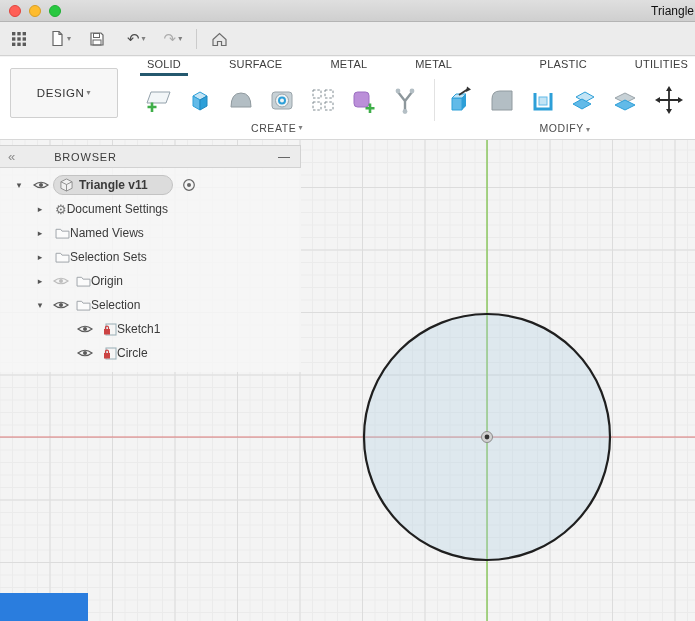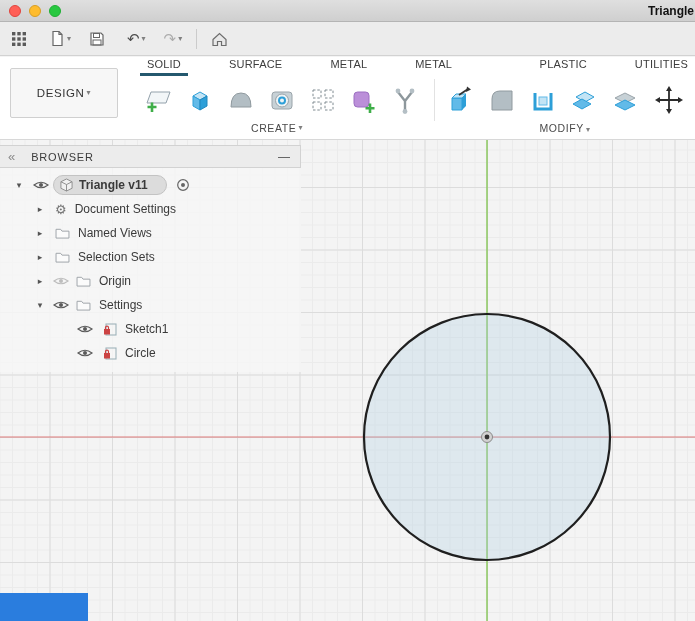--- a/index.html
+++ b/index.html
@@ -9,21 +9,21 @@
 
   
   .titlebar { position:absolute; top:0; left:0; right:0; height:22px;
     background:linear-gradient(#dfdfdf,#cfcfcf); border-bottom:1px solid #b4b4b4;
     display:flex; align-items:center; z-index:40; }
   .traffic { display:flex; gap:8px; padding-left:9px; }
   .tl { width:12px; height:12px; border-radius:50%; }
   .tl.red    { background:#ff5f57; border:1px solid #e0443e; }
   .tl.yellow { background:#febc2e; border:1px solid #d89e24; }
   .tl.green  { background:#28c840; border:1px solid #1faf34; }
-  .win-title { margin-left:auto; font-size:12px; font-weight:bold; color:#111;
+  .win-title { margin-left:auto; font-size:12px; font-weight:normal; color:#111;
     white-space:nowrap; padding-right:1px; }
 
   
   .qtoolbar { position:absolute; top:22px; left:0; right:0; height:34px;
     background:#ececec; border-bottom:1px solid #d2d2d2;
     display:flex; align-items:center; z-index:39; padding-left:8px; }
   .qbtn { display:flex; align-items:center; justify-content:center;
     background:none; border:none; color:#555; height:26px; padding:0 3px; }
   .caret-sm { font-size:8px; color:#808080; margin-left:2px; line-height:1; }
   .glyph-btn { font-size:15px; color:#4c4c4c; }
@@ -65,33 +65,33 @@
     background-size: 62.5px 62.5px, 62.5px 62.5px, 12.5px 12.5px, 12.5px 12.5px;
     background-position: 49.5px 0, 0 47px, 12px 0, 0 9.5px; }
   svg.scene { position:absolute; left:0; top:0; width:695px; height:481px; }
 
   
   .browser-panel { position:absolute; left:0; top:5px; width:301px; z-index:10; }
   .browser-header { height:23px; background:#ececec; border:1px solid #d2d2d2;
     border-left:none; display:flex; align-items:center; padding:0 10px 0 8px; }
   .collapse-btn { color:#8a8a8a; font-size:13px; margin-right:16px;
     background:none; border:none; line-height:1; }
-  .browser-title { font-size:11px; color:#3b3b3b; letter-spacing:.8px; }
+  .browser-title { font-size:11px; color:#3b3b3b; letter-spacing:.8px;margin-left:23px; }
   .minimize-btn { margin-left:auto; color:#555; background:none; border:none;
     font-size:12px; line-height:1; }
   .tree { background:rgba(246,246,246,0.86); padding:5px 0 7px; }
   .trow { height:24px; display:flex; align-items:center; font-size:12px;
     color:#3a3a3a; }
   .tw { width:14px; text-align:center; color:#555; font-size:9px; }
   .gear-glyph { font-size:13px; color:#757575; line-height:1; }
-  .tlabel { margin-left:8px; white-space:nowrap; }
+  .tlabel { margin-left:0; white-space:nowrap; }
   .tlabel.bold { font-weight:bold; margin-left:0; }
   .pill { display:flex; align-items:center; gap:6px; margin-left:4px;
     background:#dcdcdc; border:1px solid #c3c3c3; border-radius:10px;
-    padding:2px 18px 2px 6px; }
+    padding:2px 24px 2px 6px; }
   .eye { color:#5a5a5a; } .eye.off { color:#bdbdbd; }
 
   .bottom-blue { position:absolute; left:0; bottom:0; width:88px; height:28px;
     background:#2a7dde; z-index:11; border:none; }
 </style>
 </head>
 <body>
 
 <svg width="0" height="0" style="position:absolute">
   <defs>
@@ -368,21 +368,21 @@
         </div>
 
         <div class="trow">
           <span class="tw" style="margin-left:33px">▾</span>
           <svg class="eye" width="16" height="10" style="margin-left:6px">
               <use href="#sym-eye"></use>
             </svg>
           <svg width="15" height="12" style="margin-left:7px">
               <use href="#sym-folder"></use>
             </svg>
-          <span class="tlabel">Settings</span>
+          <span class="tlabel">Selection</span>
         </div>
 
         <div class="trow">
           <svg class="eye" width="16" height="10" style="margin-left:77px">
               <use href="#sym-eye"></use>
             </svg>
           <svg width="14" height="14" style="margin-left:10px">
               <use href="#sym-sketch"></use>
             </svg>
           <span class="tlabel">Sketch1</span>

